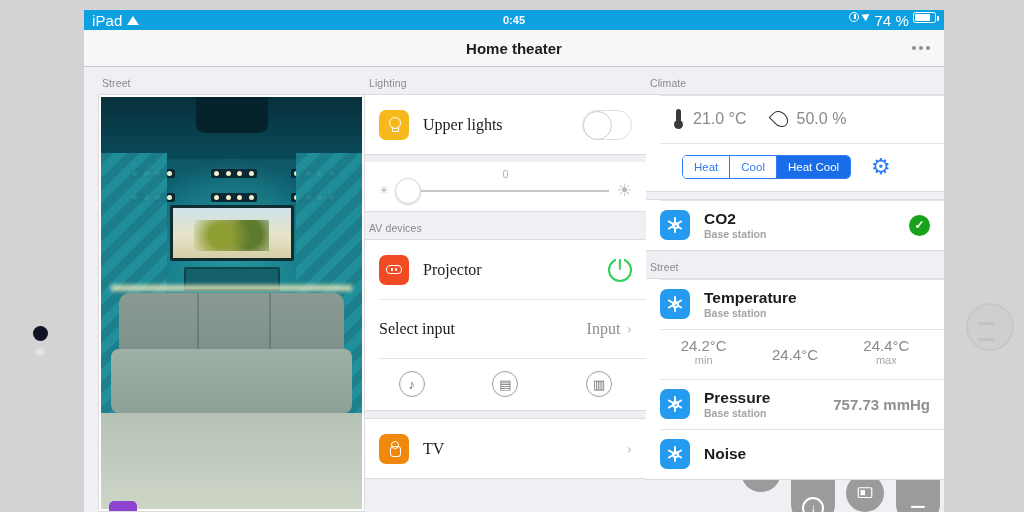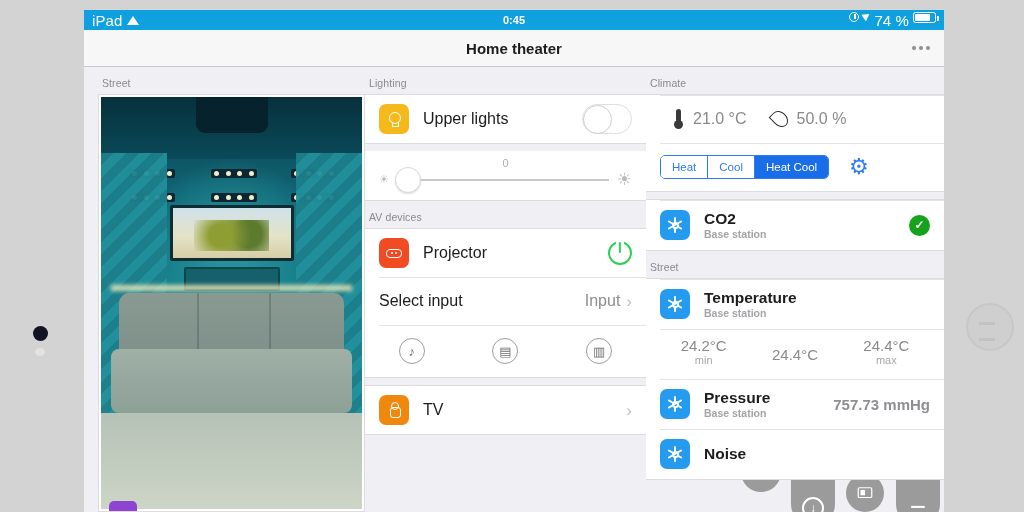--- a/index.html
+++ b/index.html
@@ -124,21 +124,21 @@
     font-size: 10.5px; color: #8a8a8e; padding: 10px 0 5px 4px;
     letter-spacing: .1px;
   }
 
   
   .card {
     background: #fff; border-top: 1px solid #dcdce0; border-bottom: 1px solid #dcdce0;
   }
   .row {
     display: flex; align-items: center; padding: 12px 14px;
-    height: 48px; position: relative;
+    height: 59px; position: relative; font-family: Liberation Serif, serif;
   }
   .row + .row::before {
     content:""; position:absolute; left:14px; right:0; top:0; height:1px; background:#e4e4e8;
   }
   .row-label { font-size: 16px; color: #1c1c1c; }
 
   
   .tile {
     width: 30px; height: 30px; border-radius: 7px;
     display: flex; align-items: center; justify-content: center;
@@ -248,21 +248,21 @@
     width: 14px; height: 18px; margin: 0 10px 0 26px; flex:none;
     border: 1.6px solid #2a2a2c;
     border-radius: 0 50% 50% 50%;
     transform: rotate(-45deg);
   }
   .clim-val { font-size: 16px; color:#8a8a8e; }
 
   
   .mode-row { height: 48px; display:flex; align-items:center; padding: 0 14px; position: relative; }
   .mode-row::before{content:"";position:absolute;left:14px;right:0;top:0;height:1px;background:#e4e4e8;}
-  .seg { display:flex; border:1.3px solid #2f7bf6; border-radius:5px; overflow:hidden; }
+  .seg { display:flex; margin-left: 22px; border:1.3px solid #2f7bf6; border-radius:5px; overflow:hidden; }
   .seg div {
     padding: 5px 11px; font-size: 11.5px; color:#2f7bf6; background:#fff;
     border-right: 1.3px solid #2f7bf6;
   }
   .seg div:last-child { border-right:none; }
   .seg div.active { background:#1a6de8; color:#fff; }
   .gear {
     margin-left: 20px; width: 23px; height: 23px; flex:none;
     color:#2f7bf6; font-size: 22px; line-height: 22px;
   }

